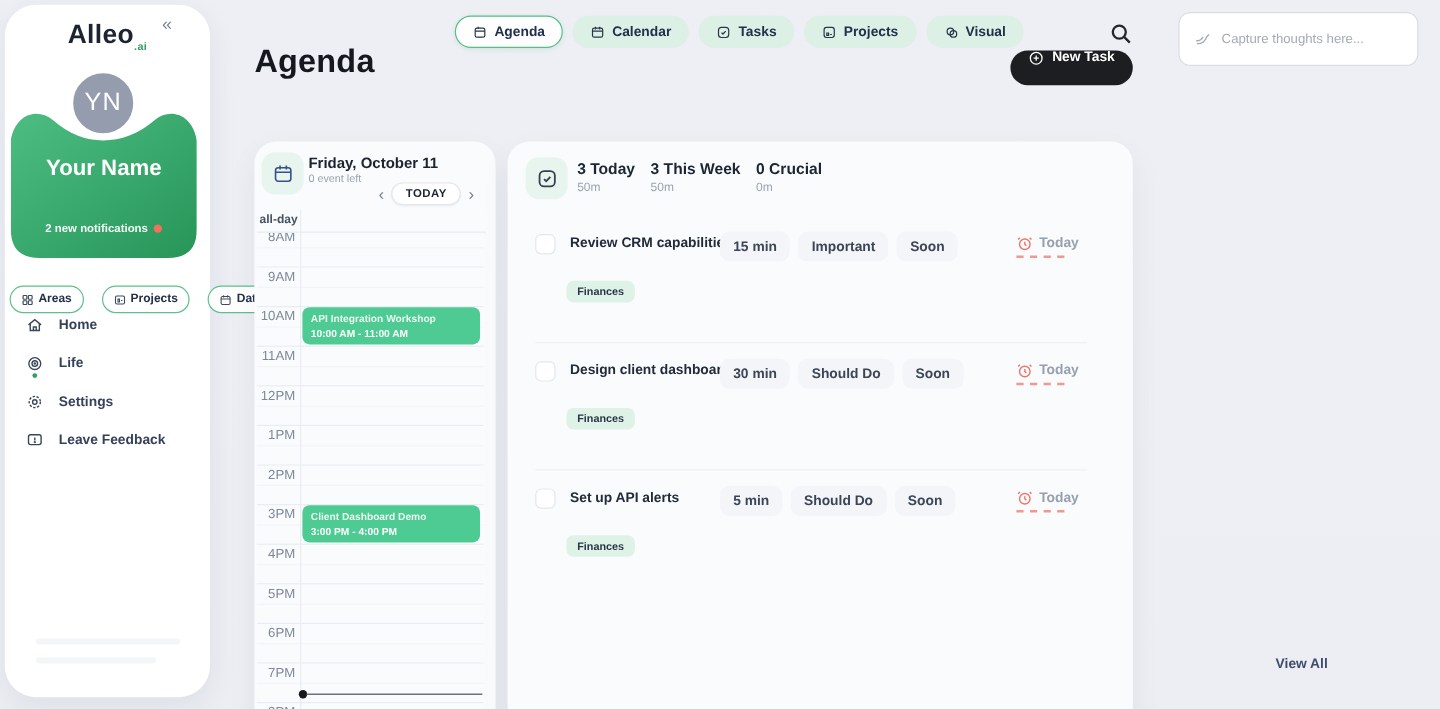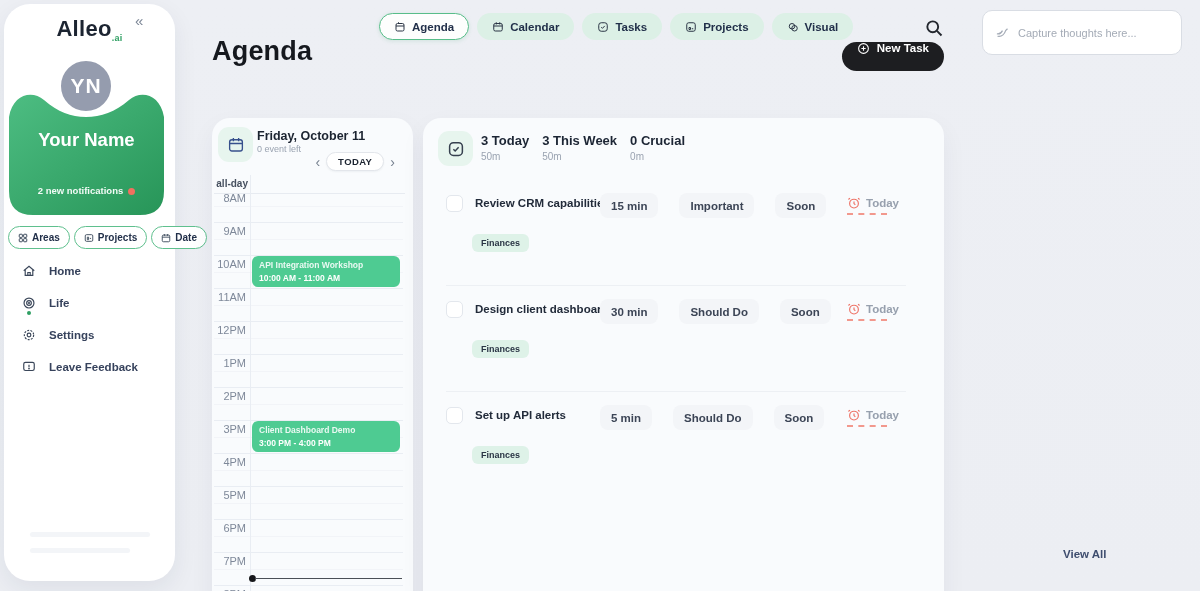--- a/index.html
+++ b/index.html
@@ -6,27 +6,27 @@
   html,body { width:1200px; height:591px; }
   body { font-family:"Liberation Sans", "DejaVu Sans", sans-serif; background:#e9ecf1; overflow:hidden; }
   .stage { position:relative; width:1200px; height:591px; background:linear-gradient(180deg,#edeff4 0%,#eceef3 100%); overflow:hidden; }
 
   
   .sidebar { position:absolute; left:4px; top:4px; bottom:10px; width:171px; background:#ffffff; border-radius:26px; box-shadow:0 8px 24px rgba(25,39,70,.07); }
   .logo-row { position:absolute; left:0; top:12px; width:171px; text-align:center; }
   .logo { font-size:22px; font-weight:800; color:#1c2431; letter-spacing:.3px; cursor:pointer; }
   .logo .suffix { font-size:9px; font-weight:700; color:#2f9f63; vertical-align:sub; }
   .collapse { position:absolute; left:131px; top:8px; font-size:15px; color:#7c8696; cursor:pointer; }
-  .avatar { position:absolute; left:53px; top:53px; width:58px; height:58px; border-radius:50%; background:#959cae; border:4px solid #fff; display:flex; align-items:center; justify-content:center; color:#fff; font-size:21px; font-weight:700; letter-spacing:1px; z-index:3; cursor:pointer; }
+  .avatar { position:absolute; left:53px; top:53px; width:58px; height:58px; border-radius:50%; background:#959cae; border:4px solid #fff; display:flex; align-items:center; justify-content:center; color:#fff; font-size:21px; font-weight:400; letter-spacing:1px; z-index:3; cursor:pointer; }
   .green-card { position:absolute; left:5px; top:83px; width:155px; height:128px; z-index:2; }
   .green-card svg.wave { position:absolute; left:0; top:0; }
   .gc-name { position:absolute; left:0; top:42px; width:100%; text-align:center; color:#fff; font-size:18.5px; font-weight:700; }
   .gc-notif { position:absolute; left:0; top:98px; width:100%; text-align:center; color:#f2fbf6; font-size:9.5px; font-weight:600; cursor:pointer; }
   .gc-notif .rdot { display:inline-block; width:7px; height:7px; border-radius:50%; background:#f2705f; margin-left:5px; vertical-align:middle; }
-  .filters { position:absolute; left:4px; top:222px; display:flex; gap:4px; }
+  .filters { position:absolute; left:4px; top:234px; display:flex; gap:15px; }
   .pill-filter { display:flex; align-items:center; gap:4px; height:23px; padding:0 9px; background:#fff; border:1.4px solid #5fc08e; border-radius:999px; font-size:10px; font-weight:600; color:#22304a; cursor:pointer; white-space:nowrap; }
   .pill-filter svg { width:10px; height:10px; }
   .side-nav { position:absolute; left:18px; top:259px; display:flex; flex-direction:column; gap:17px; }
   .nav-item { display:flex; align-items:center; gap:13px; height:15px; font-size:11.5px; font-weight:600; color:#36425c; cursor:pointer; position:relative; }
   .nav-item svg { width:14px; height:14px; flex:none; }
   .life-dot { position:absolute; left:5px; top:16px; width:4px; height:4px; border-radius:50%; background:#2f9f63; }
   .skel { position:absolute; left:26px; height:5px; border-radius:3px; background:#f3f5f8; }
 
   
   .tabs { position:absolute; left:379px; top:13px; display:flex; gap:8px; }
@@ -77,21 +77,21 @@
 
   
   .stats-icon { position:absolute; left:15px; top:13px; width:35px; height:35px; border-radius:11px; background:#e7f5ee; display:flex; align-items:center; justify-content:center; }
   .stats-icon svg { width:18px; height:18px; }
   .stats { position:absolute; left:58px; top:15px; display:flex; gap:13px; }
   .stat .s1 { font-size:13px; font-weight:700; color:#1c2534; }
   .stat .s2 { font-size:10px; color:#9aa3b1; margin-top:3px; }
   .trow { position:absolute; left:0; right:0; height:70px; }
   .tcheck { position:absolute; left:23px; top:2px; width:17px; height:17px; border-radius:5px; background:#fff; border:1.5px solid #e3e7ed; cursor:pointer; }
   .ttitle { position:absolute; left:52px; top:4px; font-size:11.5px; font-weight:700; color:#222b3a; }
-  .tchips { position:absolute; left:177px; top:0; display:flex; gap:21px; }
+  .tchips { position:absolute; left:177px; top:0; display:flex; gap:7px; }
   .chip { height:25px; display:flex; align-items:center; padding:0 11px; background:#f3f5f8; border-radius:8px; font-size:11.5px; font-weight:600; color:#3c4556; cursor:pointer; white-space:nowrap; }
   .tdue { position:absolute; right:45px; top:3px; display:flex; align-items:center; gap:5px; cursor:pointer; }
   .tdue svg { width:14px; height:14px; }
   .tdue .dtext { font-size:11.5px; font-weight:600; color:#97a0ae; }
   .tdue .dline { position:absolute; left:0; top:17px; width:40px; border-bottom:2px dashed #f2988d; }
   .ttag { position:absolute; left:49px; top:41px; height:18px; display:flex; align-items:center; padding:0 9px; background:#def2e8; border-radius:6px; font-size:9px; font-weight:700; color:#2a3545; cursor:pointer; }
   .tsep { position:absolute; left:23px; right:38px; height:1px; background:#edf0f4; }
   .view-all { position:absolute; left:1063px; top:548px; font-size:11.5px; font-weight:700; color:#3e4d6e; cursor:pointer; }
 </style>
 </head>

